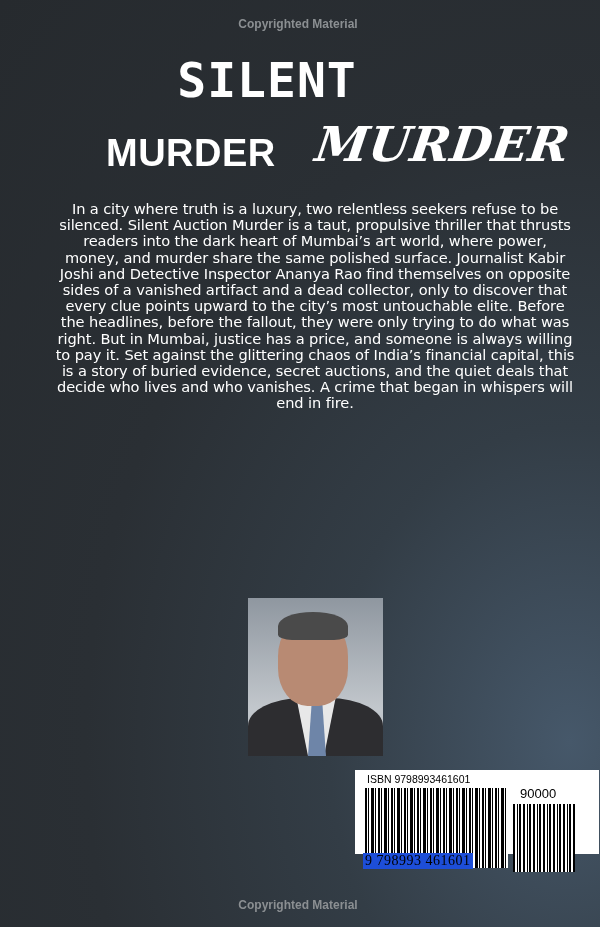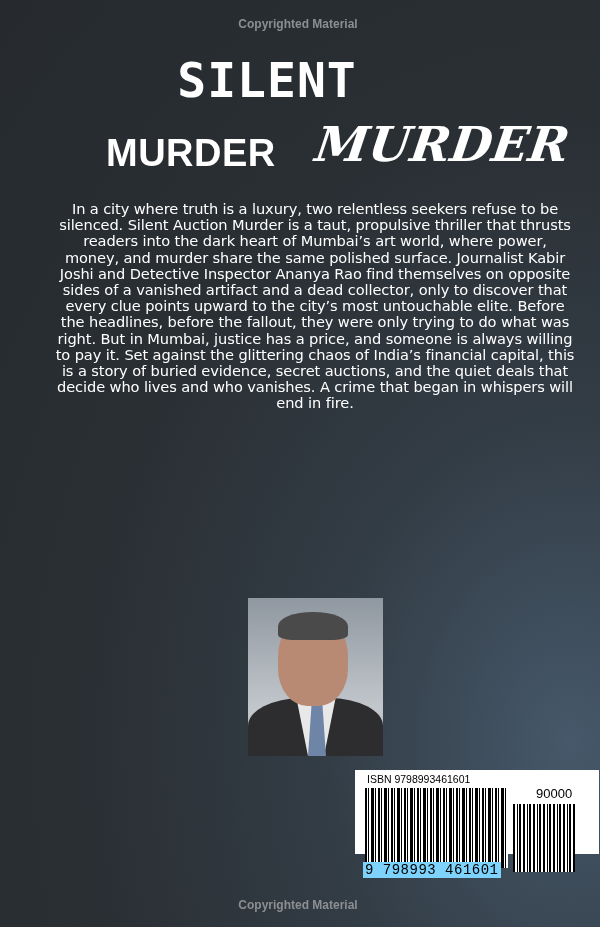--- a/index.html
+++ b/index.html
@@ -15,26 +15,26 @@
   .blurb{position:absolute;top:201px;left:55px;width:520px;text-align:center;font-family:"DejaVu Sans",sans-serif;font-weight:normal;font-size:14.6px;line-height:16.2px;color:#fff;letter-spacing:-.1px;}
   .photo{position:absolute;top:598px;left:248px;width:135px;height:158px;
     background:linear-gradient(#8f97a0,#c2c7cc 70%,#b5bbc1);overflow:hidden;}
   .head{position:absolute;left:30px;top:18px;width:70px;height:90px;border-radius:45% 45% 42% 42%;background:#b88a73;}
   .hair{position:absolute;left:30px;top:14px;width:70px;height:28px;border-radius:50% 50% 20% 20%;background:#4a4a4a;}
   .suit{position:absolute;left:0;top:100px;width:135px;height:70px;background:#2d2d30;border-radius:40% 40% 0 0;}
   .shirt{position:absolute;left:48px;top:98px;width:40px;height:60px;background:#e8e8e8;clip-path:polygon(0 0,100% 0,70% 100%,30% 100%);}
   .tie{position:absolute;left:60px;top:106px;width:18px;height:52px;background:#6e85a8;clip-path:polygon(20% 0,80% 0,100% 100%,0 100%);}
   .barcode-box{position:absolute;top:770px;left:355px;width:244px;height:84px;background:#fff;}
   .isbn-label{position:absolute;top:3px;left:12px;font-family:"Liberation Sans",sans-serif;font-size:10.5px;color:#000;}
-  .price-label{position:absolute;top:16px;left:181px;font-family:"Liberation Sans",sans-serif;font-size:13px;color:#000;}
+  .price-label{position:absolute;top:16px;left:165px;font-family:"Liberation Sans",sans-serif;font-size:13px;color:#000;}
   .bars{position:absolute;top:18px;left:10px;width:143px;height:80px;
     background:repeating-linear-gradient(90deg,#000 0 2px,#fff 2px 3px,#000 3px 4px,#fff 4px 6px,#000 6px 9px,#fff 9px 10px,#000 10px 11px,#fff 11px 13px);}
   .bars2{position:absolute;top:34px;left:158px;width:62px;height:68px;
     background:repeating-linear-gradient(90deg,#000 0 2px,#fff 2px 4px,#000 4px 5px,#fff 5px 6px,#000 6px 8px,#fff 8px 10px);}
-  .digits{position:absolute;top:92px;left:8px;font-family:Liberation Mono, monospace;font-size:14px;color:#000;background:#7dd3fc;padding:0 2px;letter-spacing:.5px;}
+  .digits{position:absolute;top:83px;left:8px;font-family:Liberation Serif, serif;font-size:14px;color:#000;background:#1d4ed8;padding:0 2px;letter-spacing:.5px;}
 </style>
 </head>
 <body>
 
 <div class="cover">
   <div class="copy top">Copyrighted Material</div>
   <div class="title1">SILENT</div>
   <div class="title2">MURDER</div>
   <div class="title3">MURDER</div>
   <div class="blurb">In a city where truth is a luxury, two relentless seekers refuse to be silenced. Silent Auction Murder is a taut, propulsive thriller that thrusts readers into the dark heart of Mumbai’s art world, where power, money, and murder share the same polished surface. Journalist Kabir Joshi and Detective Inspector Ananya Rao find themselves on opposite sides of a vanished artifact and a dead collector, only to discover that every clue points upward to the city’s most untouchable elite. Before the headlines, before the fallout, they were only trying to do what was right. But in Mumbai, justice has a price, and someone is always willing to pay it. Set against the glittering chaos of India’s financial capital, this is a story of buried evidence, secret auctions, and the quiet deals that decide who lives and who vanishes. A crime that began in whispers will end in fire.</div>

